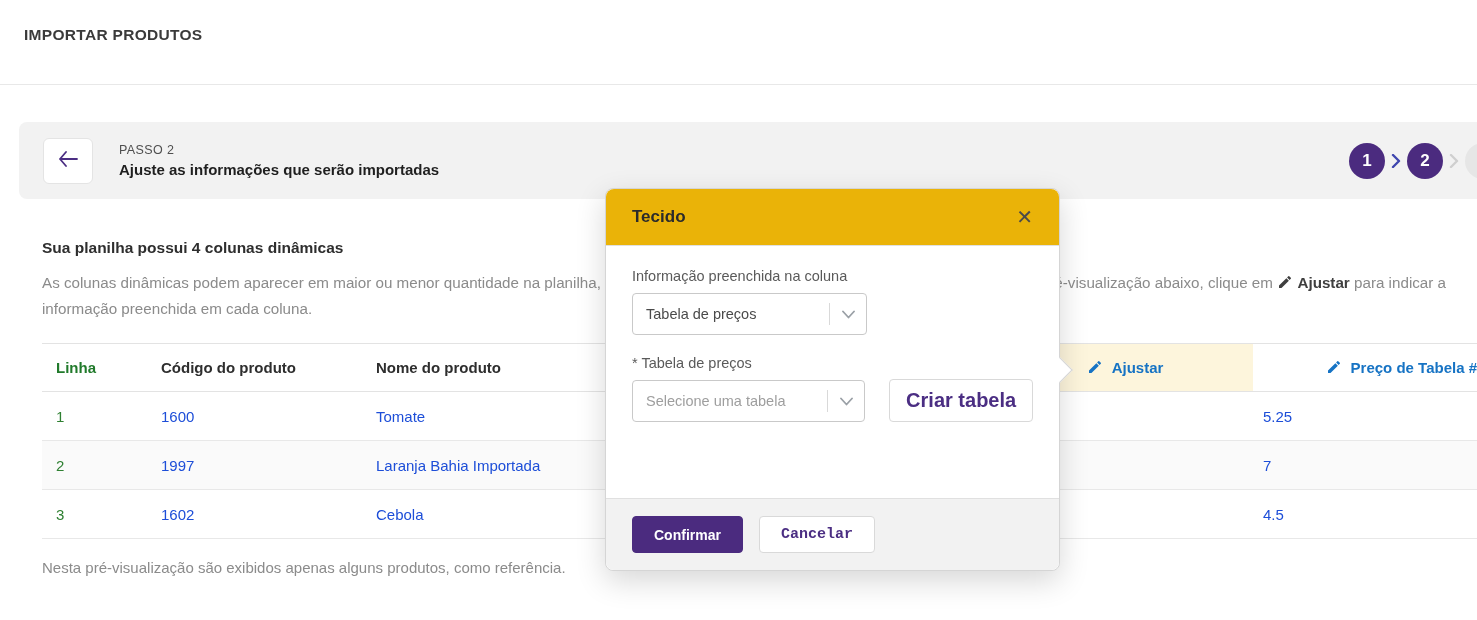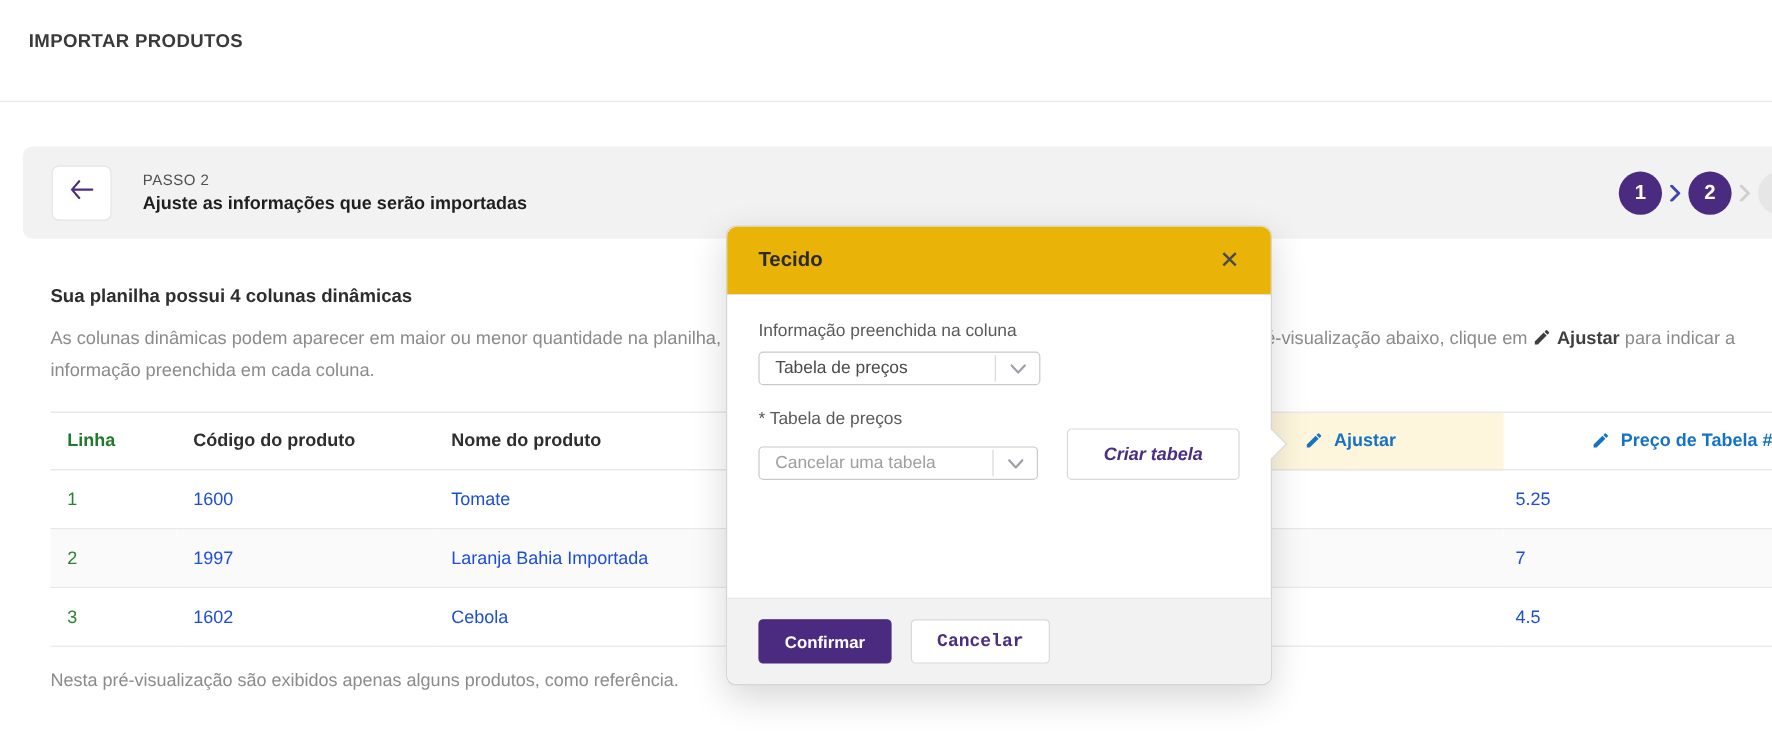--- a/index.html
+++ b/index.html
@@ -87,34 +87,33 @@
   .modal-header {
     height:57px; background:#eab308; border-bottom:1px solid #e0e0e0;
     border-radius:8px 8px 0 0; display:flex; align-items:center;
     justify-content:space-between; padding:0 26px;text-align:right;
   }
   .modal-title { font-size:17px; font-weight:700; color:#2b2b2b; }
   .modal-close { font-size:20px; color:#4a4a4a; cursor:pointer; line-height:1; }
   .modal-body { height:252px; padding:22px 26px 0 26px; }
   .field-label { font-size:14.5px; color:#5a5a5a; }
   .select {
-    margin-top:9px; width:235px; height:28px; border:1px solid #c9c9c9; border-radius:4px;
+    margin-top:9px; width:235px; height:42px; border:1px solid #c9c9c9; border-radius:4px;
     display:flex; align-items:center; cursor:pointer; background:#fff;
   }
   .select .sel-text { flex:1; padding-left:13px; font-size:14.5px; color:#4a4a4a; }
   .select .sel-text.placeholder { color:#9e9e9e; }
   .select .sel-divider { width:1px; height:22px; background:#d9d9d9; }
   .select .sel-chev { width:36px; display:flex; align-items:center; justify-content:center; }
   .field2-label { margin-top:20px; }
   .row2 { display:flex; align-items:flex-end; gap:24px; }
   .btn-create {
     width:146px; height:43px; background:#fff; border:1px solid #d9d9d9; border-radius:4px;
-    color:#4b2e83; font-size:15px; font-weight:700; cursor:pointer;
+    color:#4b2e83; font-size:20px; font-weight:700; cursor:pointer;
     font-family:"Liberation Sans", sans-serif;
-    font-style:italic;
   }
   .modal-footer {
     height:72px; background:#f2f2f2; border-top:1px solid #e0e0e0;
     border-radius:0 0 8px 8px; display:flex; align-items:center; padding:0 26px; gap:16px;
   }
   .btn-confirm {
     height:37px; padding:0 21px; background:#4b2b7f; border:1px solid #4b2b7f; border-radius:4px;
     color:#fff; font-size:14px; font-weight:700; cursor:pointer;
     font-family:"Liberation Sans", sans-serif;
   }
@@ -256,21 +255,21 @@
       <span class="sel-divider"></span>
       <span class="sel-chev">
         <svg width="13" height="9" viewBox="0 0 13 9">
             <path d="M1 1.5 L6.5 7.5 L12 1.5" stroke="#9aa0a6" stroke-width="1.8" fill="none" stroke-linecap="round" stroke-linejoin="round"></path>
           </svg>
       </span>
     </div>
     <div class="field-label field2-label">* Tabela de preços</div>
     <div class="row2">
       <div class="select" style="width:237px">
-        <span class="sel-text placeholder">Cancelar uma tabela</span>
+        <span class="sel-text placeholder">Selecione uma tabela</span>
         <span class="sel-divider"></span>
         <span class="sel-chev">
           <svg width="13" height="9" viewBox="0 0 13 9">
               <path d="M1 1.5 L6.5 7.5 L12 1.5" stroke="#9aa0a6" stroke-width="1.8" fill="none" stroke-linecap="round" stroke-linejoin="round"></path>
             </svg>
         </span>
       </div>
       <button class="btn-create">Criar tabela</button>
     </div>
   </div>

